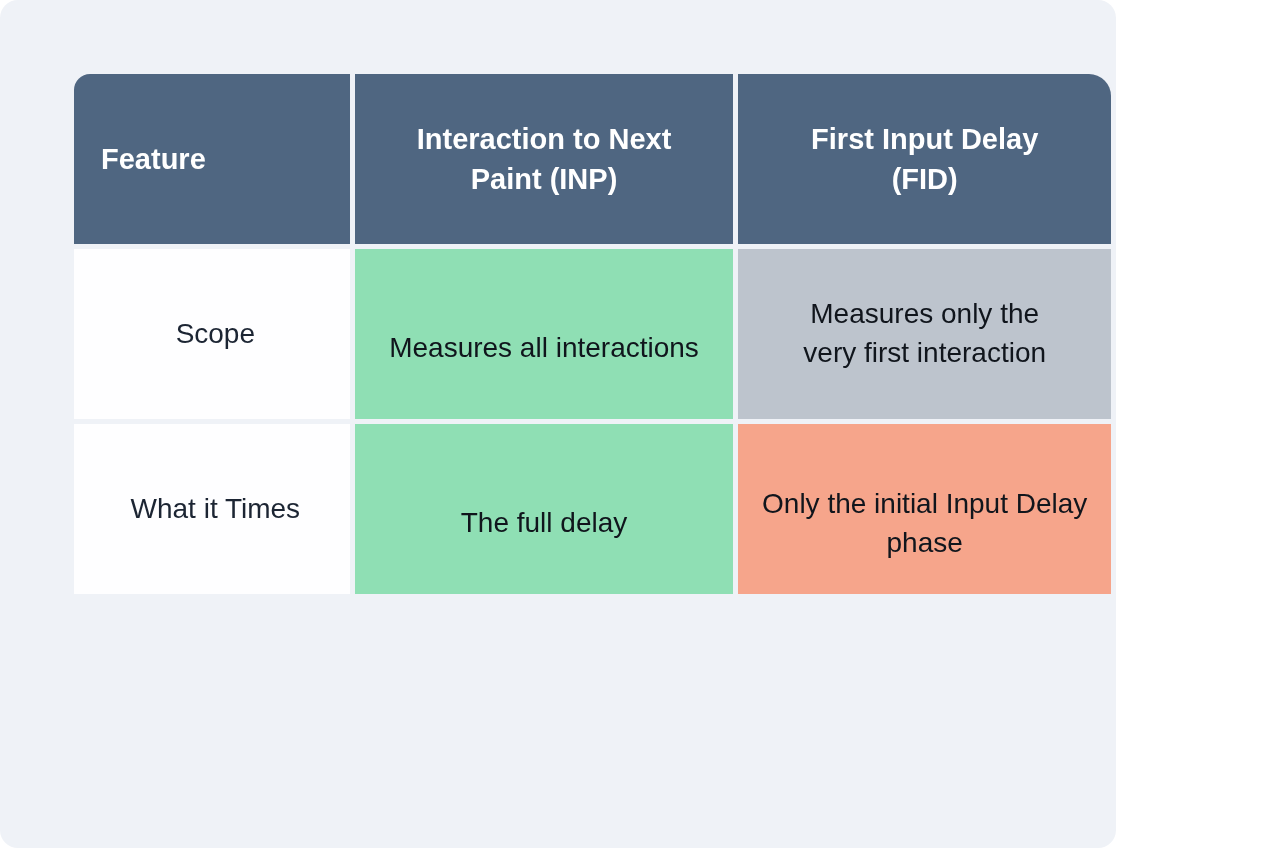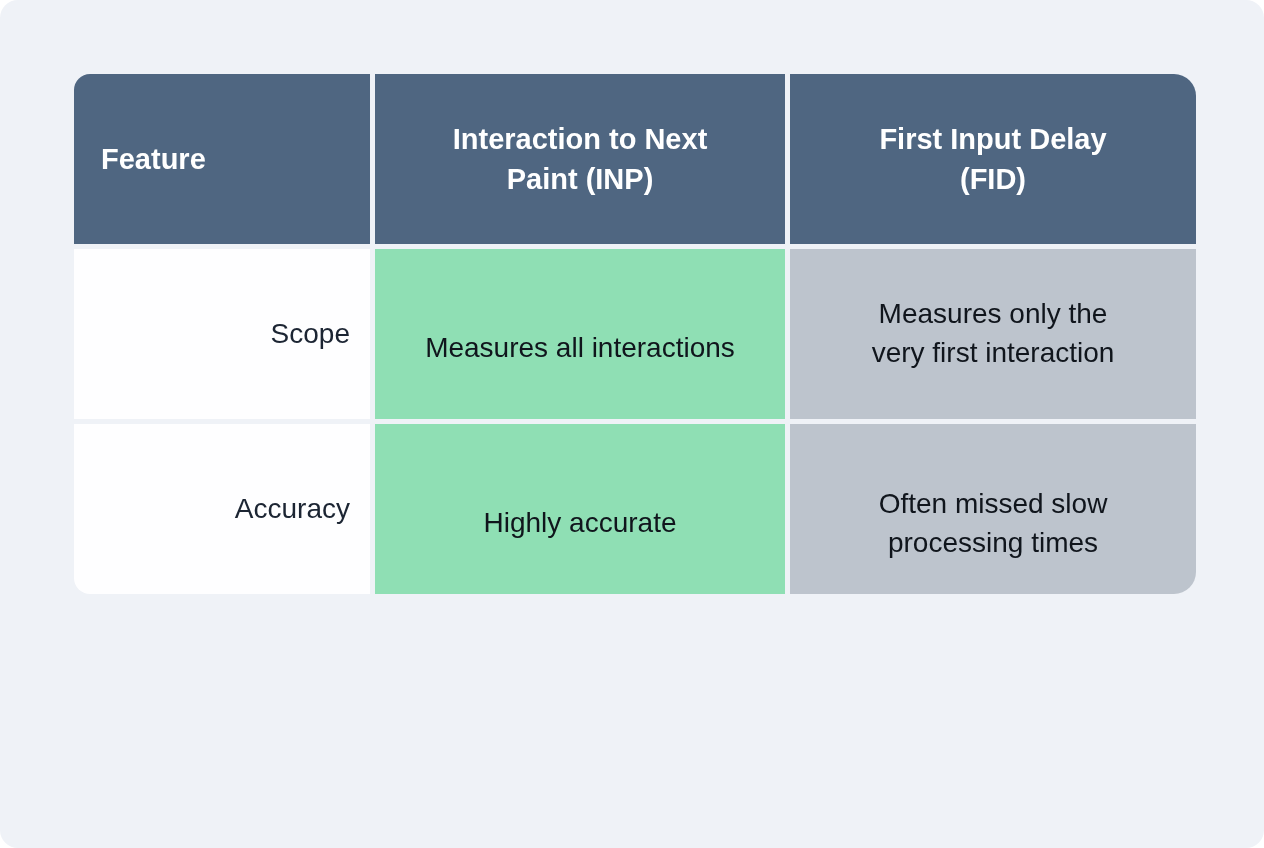--- a/index.html
+++ b/index.html
@@ -6,21 +6,21 @@
     margin: 0;
     padding: 0;
     width: 1264px;
     height: 848px;
     background: #ffffff;
     font-family: "Liberation Sans", "DejaVu Sans", sans-serif;
   }
   .page {
     position: absolute;
     inset: 0;
-    width: 1264px;
+    width: 1116px;
     height: 848px;
     background: var(--page-bg, #eff2f7);
     border-radius: 18px;
     overflow: hidden;
   }
   table.compare-table {
     position: absolute;
     left: 69px;
     top: 69px;
     border-collapse: separate;
@@ -50,21 +50,21 @@
   }
   .compare-table td {
     font-size: 28px;
     font-weight: 400;
     color: var(--body-text, #10151c);
     line-height: 1.38;
   }
   .compare-table td.feature {
     background: var(--feature-bg, #fefeff);
     color: var(--feature-text, #1c2533);
-    text-align: right;
+    text-align: center;
     padding-left: 27px;
   }
   .compare-table td.pos { background: var(--positive-bg, #8fdfb4); }
   .compare-table td.neu { background: var(--neutral-bg, #bdc4cd); }
   .compare-table td.neg { background: var(--negative-bg, #f6a58b); }
 
   .tl { border-top-left-radius: 16px; }
   .tr { border-top-right-radius: 22px; margin-left: 16px; }
   .bl { border-bottom-left-radius: 16px; }
   .br { border-bottom-right-radius: 22px; }
@@ -103,25 +103,25 @@
           <span class="wrap">Scope</span>
         </td>
         <td class="pos">
           <span class="wrap w330">Measures all interactions</span>
         </td>
         <td class="neu">
           <span class="wrap w270">Measures only the very first interaction</span>
         </td>
       </tr>
       <tr>
-        <td class="feature bl">
-          <span class="wrap">Accuracy</span>
+        <td class="feature">
+          <span class="wrap">What it Times</span>
         </td>
         <td class="pos">
-          <span class="wrap w330">Highly accurate</span>
+          <span class="wrap w330">The full delay</span>
         </td>
-        <td class="neu br">
-          <span class="wrap w330">Often missed slow processing times</span>
+        <td class="neg">
+          <span class="wrap w330">Only the initial Input Delay phase</span>
         </td>
       </tr>
     </tbody>
   </table>
 </div>
 
 </body></html>

